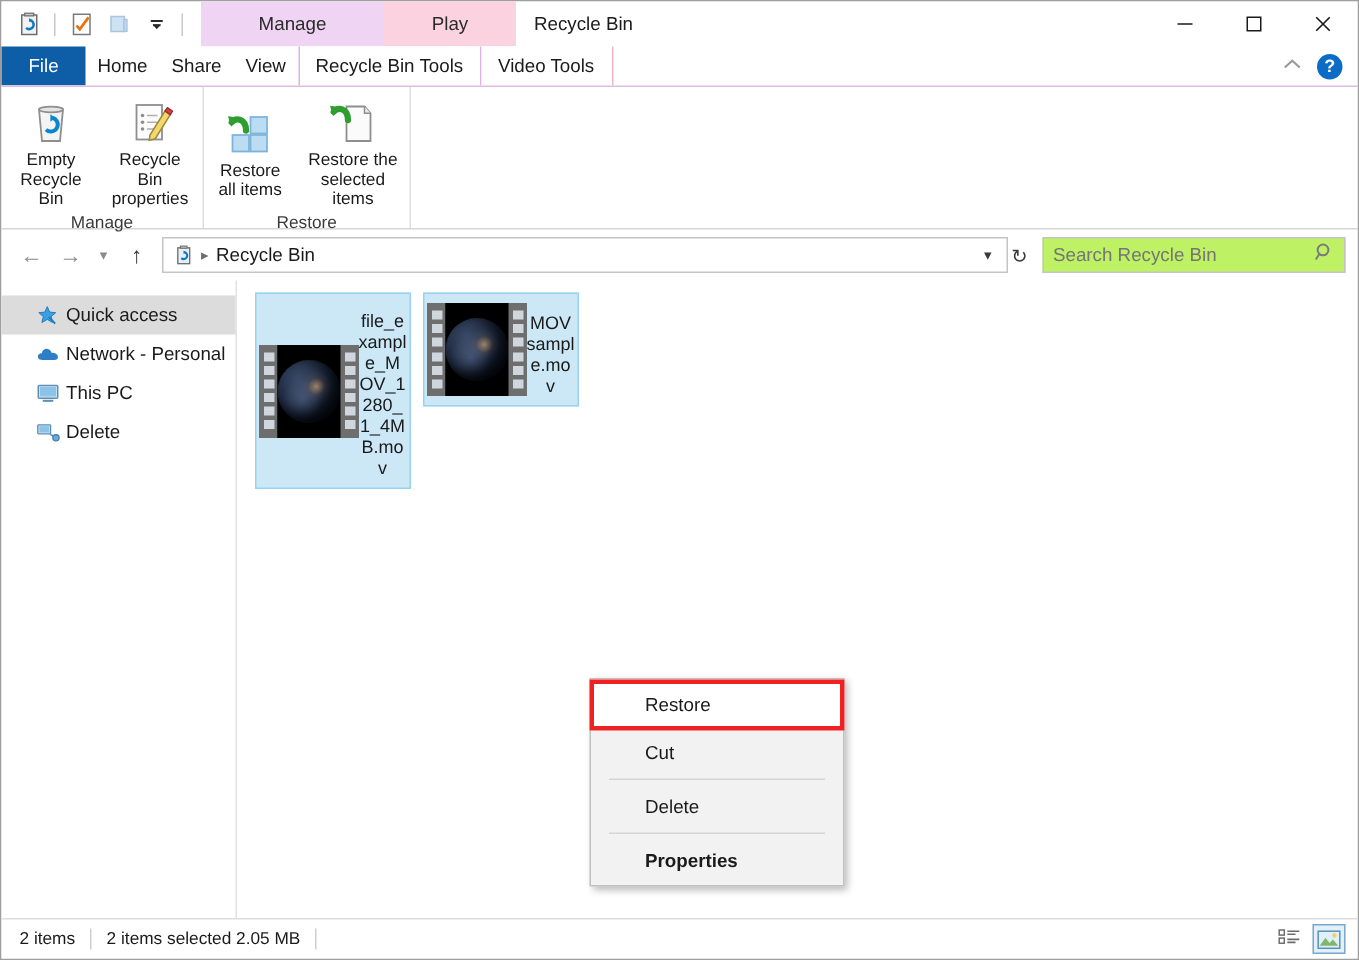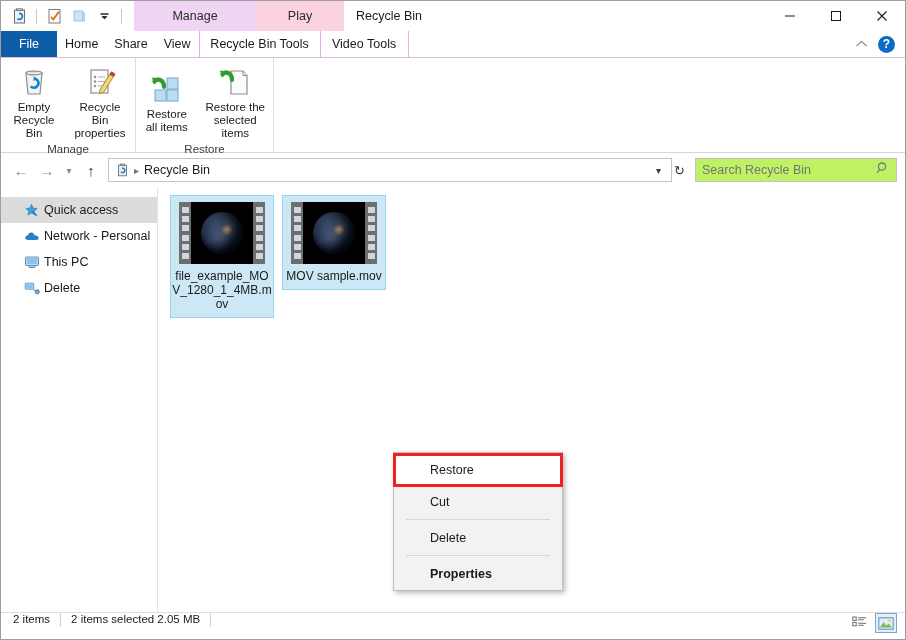--- a/index.html
+++ b/index.html
@@ -174,21 +174,21 @@
     padding-left: 22px; gap: 4px;
     font-size: 12.5px; color: #1a1a1a;
   }
   .nav-item.selected { background: #dcdcdc; }
   .nav-icon { width: 17px; height: 17px; display: flex; align-items: center; justify-content: center; }
 
   .content { flex: 1; background: #ffffff; position: relative; padding: 8px 0 0 12px; }
   .tiles { display: flex; gap: 8px; align-items: flex-start; }
   .tile {
     width: 104px;
-    display: flex; flex-direction: column; align-items: center;
+    display: flex; flex-direction: row; align-items: center;
     padding: 6px 2px 6px;
   }
   .tile.selected { background: #cce8f7; border: 1px solid #99d1f0; }
   .thumb {
     width: 86px; height: 62px;
     display: flex; align-items: stretch;
     background: #000;
   }
   .sprocket {
     width: 12px; background: #6e6e6e;
@@ -241,21 +241,21 @@
     margin: -2px -1px 0;
     padding-left: 34px;
   }
   .ctxsep { height: 1px; background: #d6d6d6; margin: 3px 12px 3px 12px; }
 
   
   .statusbar {
     flex: 0 0 27px; height: 27px;
     border-top: 1px solid #dedede;
     background: #ffffff;
-    display: flex; align-items: flex-start;
+    display: flex; align-items: center;
     padding: 0 8px 0 12px;
     gap: 0;
   }
   .status-text { font-size: 11.5px; color: #1a1a1a; }
   .status-sep { width: 1px; height: 14px; background: #cfcfcf; margin: 0 10px; }
   .status-views { margin-left: auto; display: flex; align-items: center; gap: 4px; }
   .viewbtn {
     width: 22px; height: 20px;
     display: flex; align-items: center; justify-content: center;
   }

